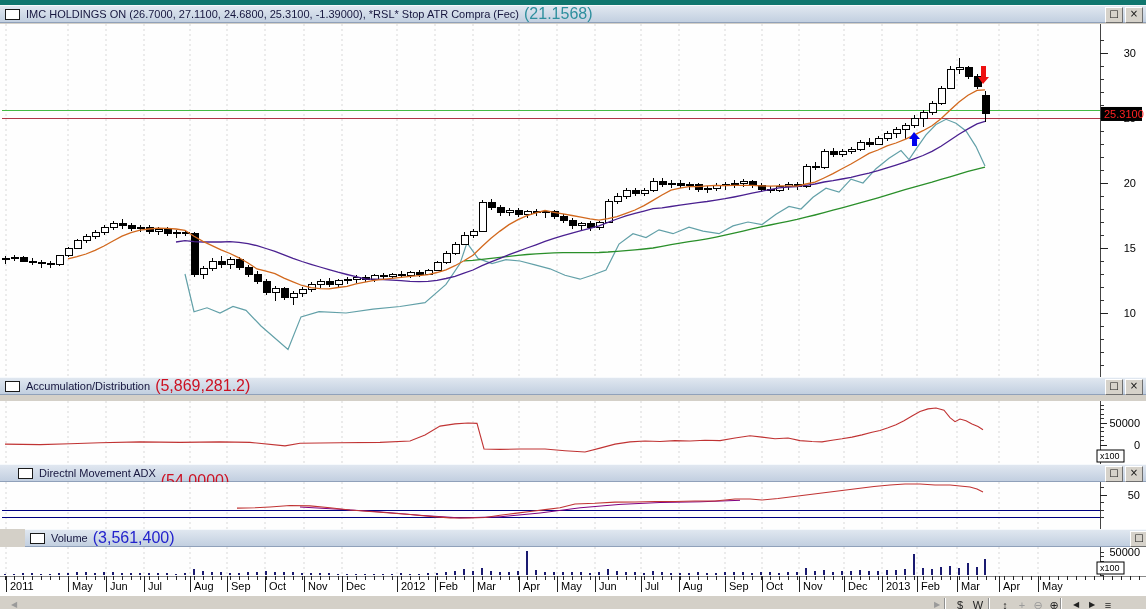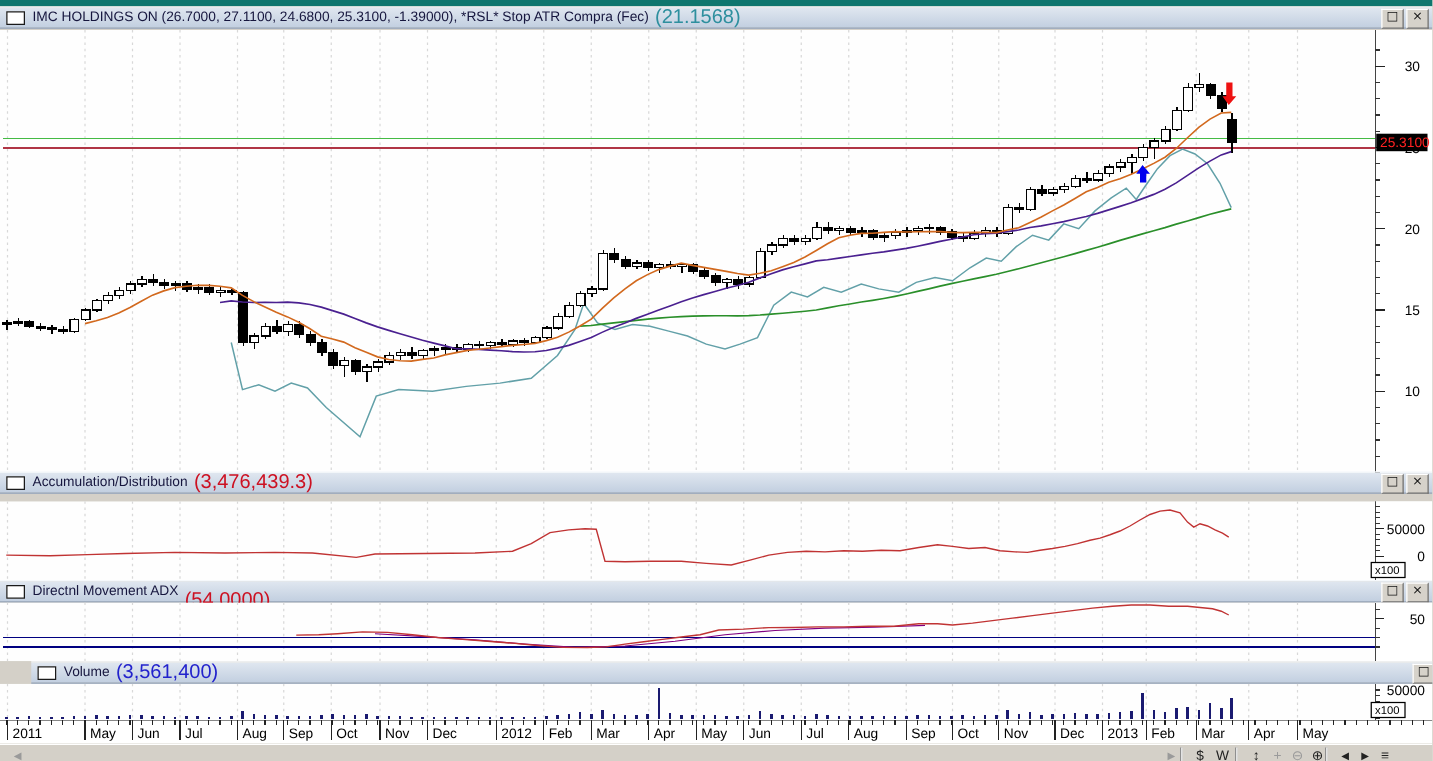--- a/index.html
+++ b/index.html
@@ -338,21 +338,21 @@
       <text x="1136" y="98" font-size="11" fill="#000" text-anchor="end">25</text>
       <line x1="1100" x2="1108" y1="29" y2="29" stroke="#222" shape-rendering="crispEdges"></line>
       <text x="1136" y="33" font-size="11" fill="#000" text-anchor="end">30</text>
       <rect x="1101" y="82.97000000000003" width="41" height="14" fill="#000000"></rect>
       <text x="1104" y="93.97000000000003" font-size="11" fill="#ff2222">25.3100</text>
     </svg>
 
   <div class="tbar" style="top:372px;">
     <span class="paneicon"></span>
     <span class="tname">Accumulation/Distribution</span>
-    <span class="tval" id="val1" style="color: rgb(204, 17, 34);">(3,476,439.3)</span>
+    <span class="tval" id="val1" style="color: rgb(204, 17, 34);">(5,869,281.2)</span>
     <span class="btns">
       <span class="wbtn">□</span>
       <span class="wbtn">×</span>
     </span>
   </div>
   <svg id="adsvg" width="1146" height="63" style="top:396px;">
       <rect x="0" y="0" width="1146" height="63" fill="#fefefe"></rect>
       <line x1="6" x2="6" y1="0" y2="63" stroke="#d8d8d8" stroke-dasharray="2,3"></line>
       <line x1="68" x2="68" y1="0" y2="63" stroke="#d8d8d8" stroke-dasharray="2,3"></line>
       <line x1="106" x2="106" y1="0" y2="63" stroke="#d8d8d8" stroke-dasharray="2,3"></line>
@@ -393,21 +393,21 @@
       <line x1="1100" x2="1104" y1="8.799999999999997" y2="8.799999999999997" stroke="#333" shape-rendering="crispEdges"></line>
       <line x1="1100" x2="1104" y1="4.399999999999999" y2="4.399999999999999" stroke="#333" shape-rendering="crispEdges"></line>
       <line x1="1100" x2="1107" y1="22" y2="22" stroke="#222" shape-rendering="crispEdges"></line>
       <line x1="1100" x2="1107" y1="44" y2="44" stroke="#222" shape-rendering="crispEdges"></line>
       <text x="1140" y="26" font-size="11" fill="#000" text-anchor="end">50000</text>
       <text x="1140" y="48" font-size="11" fill="#000" text-anchor="end">0</text>
       <rect x="1097" y="49" width="27" height="12" fill="#fff" stroke="#000"></rect>
       <text x="1100" y="58" font-size="9" fill="#000">x100</text>
     </svg>
 
-  <div class="tbar" style="top:459px;">
+  <div class="tbar" style="top:459px;padding-left:13px;">
     <span class="paneicon"></span>
     <span class="tname">Directnl Movement ADX</span>
     <span class="tval" id="val2" style="color: rgb(204, 17, 34); margin-top: 16px;">(54.0000)</span>
     <span class="btns">
       <span class="wbtn">□</span>
       <span class="wbtn">×</span>
     </span>
   </div>
   <svg id="adxsvg" width="1146" height="47" style="top:477px;">
       <rect x="0" y="0" width="1146" height="47" fill="#fefefe"></rect>

